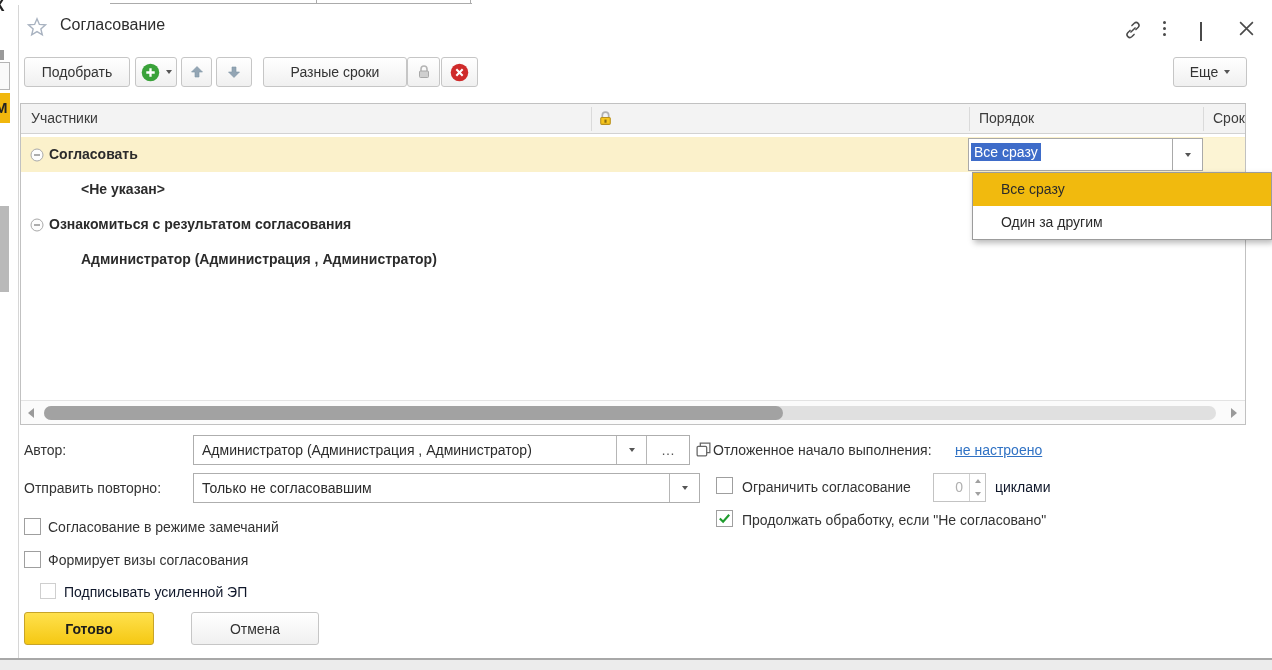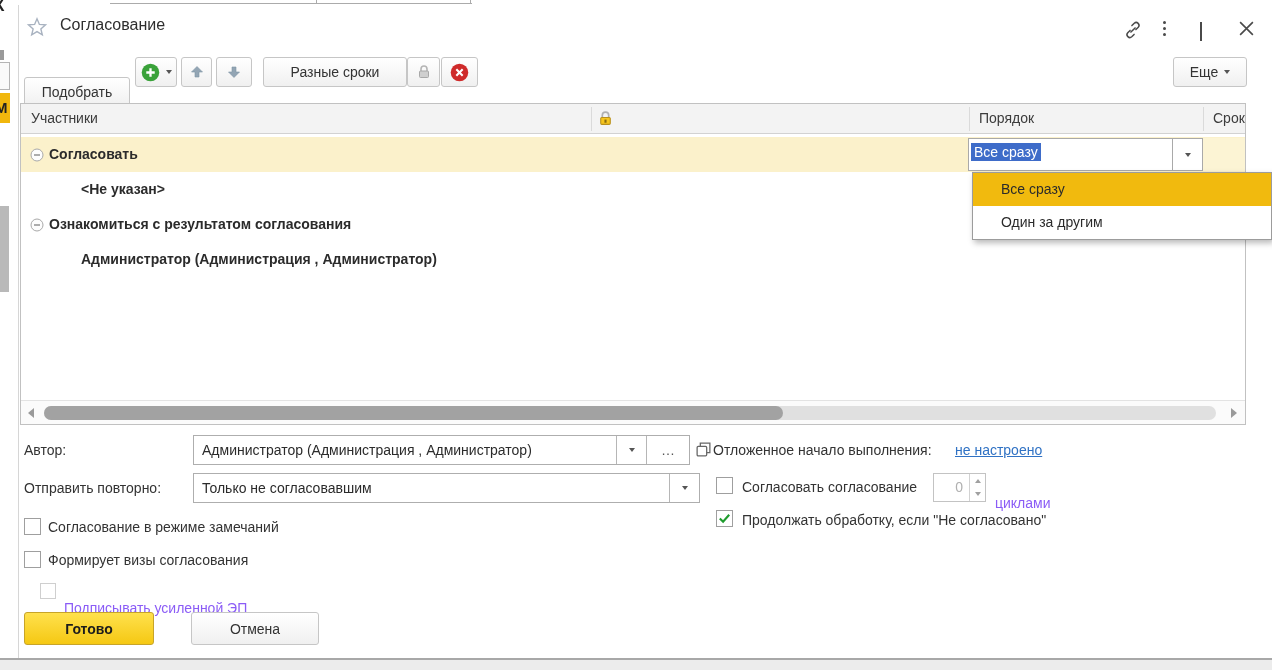--- a/index.html
+++ b/index.html
@@ -65,21 +65,21 @@
   .sb-thumb { position:absolute; left:23px; top:5px; width:739px; height:14px;
               background:#a2a2a2; border-radius:7px; }
   .sb-arrow { position:absolute; top:7px; width:0; height:0; }
   .sb-left { left:7px; border-top:5px solid transparent; border-bottom:5px solid transparent;
              border-right:6px solid #9a9a9a; }
   .sb-right { right:8px; border-top:5px solid transparent; border-bottom:5px solid transparent;
               border-left:6px solid #9a9a9a; }
 
   
   .lbl { position:absolute; font-size:14px; color:#333; white-space:nowrap; }
-  .lbl-gray { color:#8b5cf6;margin-top:16px; }
+  .lbl-gray { color:#0f172a; }
   .field { position:absolute; height:30px; background:#fff; border:1px solid #aeaeae;
            font-size:14px; }
   .field-text { position:absolute; left:8px; top:0; line-height:28px; white-space:nowrap; }
   .field-seg { position:absolute; top:0; height:28px; border-left:1px solid #b6b6b6;
                display:flex; align-items:center; justify-content:center; color:#555; }
   .link { color:#3072c4; text-decoration:underline; }
   .cb { position:absolute; width:17px; height:17px; background:#fff; border:1px solid #9f9f9f; }
   .cb.disabled { border-color:#cfcfcf; }
   .spin { position:absolute; width:53px; height:29px; border:1px solid #c3c3c3; background:#fff; }
   .spin-val { position:absolute; right:22px; top:0; line-height:27px; font-size:14px; color:#b0b0b0; }
@@ -132,21 +132,21 @@
       <i></i>
       <i></i>
     </span>
   <span class="abs winctl" style="left:1200px;top:23px;"><span class="max-box"></span></span>
   <span class="abs winctl" style="left:1238px;top:20px;">
     <svg width="17" height="17" viewBox="0 0 16 16">
         <path d="M2 2l12 12M14 2L2 14" stroke="#4a4a4a" stroke-width="1.5"></path>
       </svg>
   </span>
 
-  <button class="btn" style="left:24px;top:57px;width:106px;margin-top:20px;">
+  <button class="btn" style="left:24px;top:57px;width:106px;">
     <span>Подобрать</span>
   </button>
   <button class="btn" style="left:135px;top:57px;width:42px;">
     <span style="display:flex;">
       <svg width="19" height="19" viewBox="0 0 18 18">
           <circle cx="9" cy="9" r="8.3" fill="#3aa23a"></circle>
           <path d="M9 5v8M5 9h8" stroke="#fff" stroke-width="2.2"></path>
         </svg>
     </span>
     <span class="caret-sm"></span>
@@ -283,21 +283,21 @@
   <span class="cb" style="left:24px;top:551px;"></span>
   <span class="lbl" style="left:48px;top:552px;">Формирует визы согласования</span>
 
   <span class="cb disabled" style="left:40px;top:583px;width:16px;height:16px;"></span>
   <span class="lbl lbl-gray" style="left:64px;top:584px;">Подписывать усиленной ЭП</span>
 
   <span class="lbl" style="left:713px;top:442px;">Отложенное начало выполнения:</span>
   <span class="lbl link" style="left:955px;top:442px;">не настроено</span>
 
   <span class="cb" style="left:716px;top:477px;"></span>
-  <span class="lbl" style="left:742px;top:479px;">Согласовать согласование</span>
+  <span class="lbl" style="left:742px;top:479px;">Ограничить согласование</span>
   <div class="spin" style="left:933px;top:473px;">
     <span class="spin-val">0</span>
     <span class="spin-btns">
       <span>
           <i class="tri-up"></i>
         </span>
       <span>
           <i class="tri-dn"></i>
         </span>
     </span>

